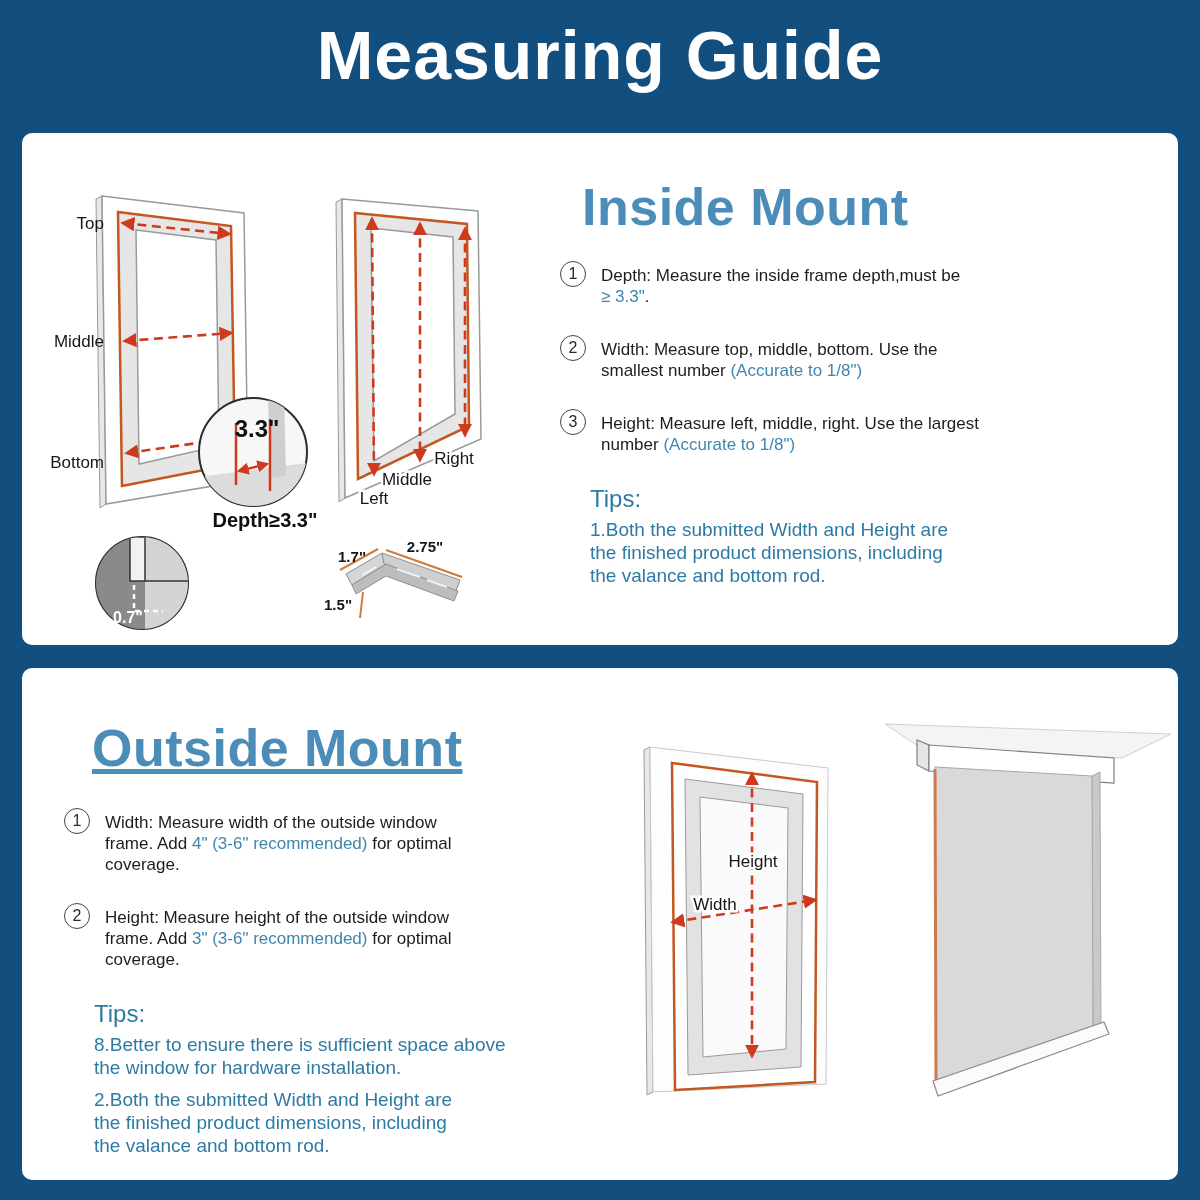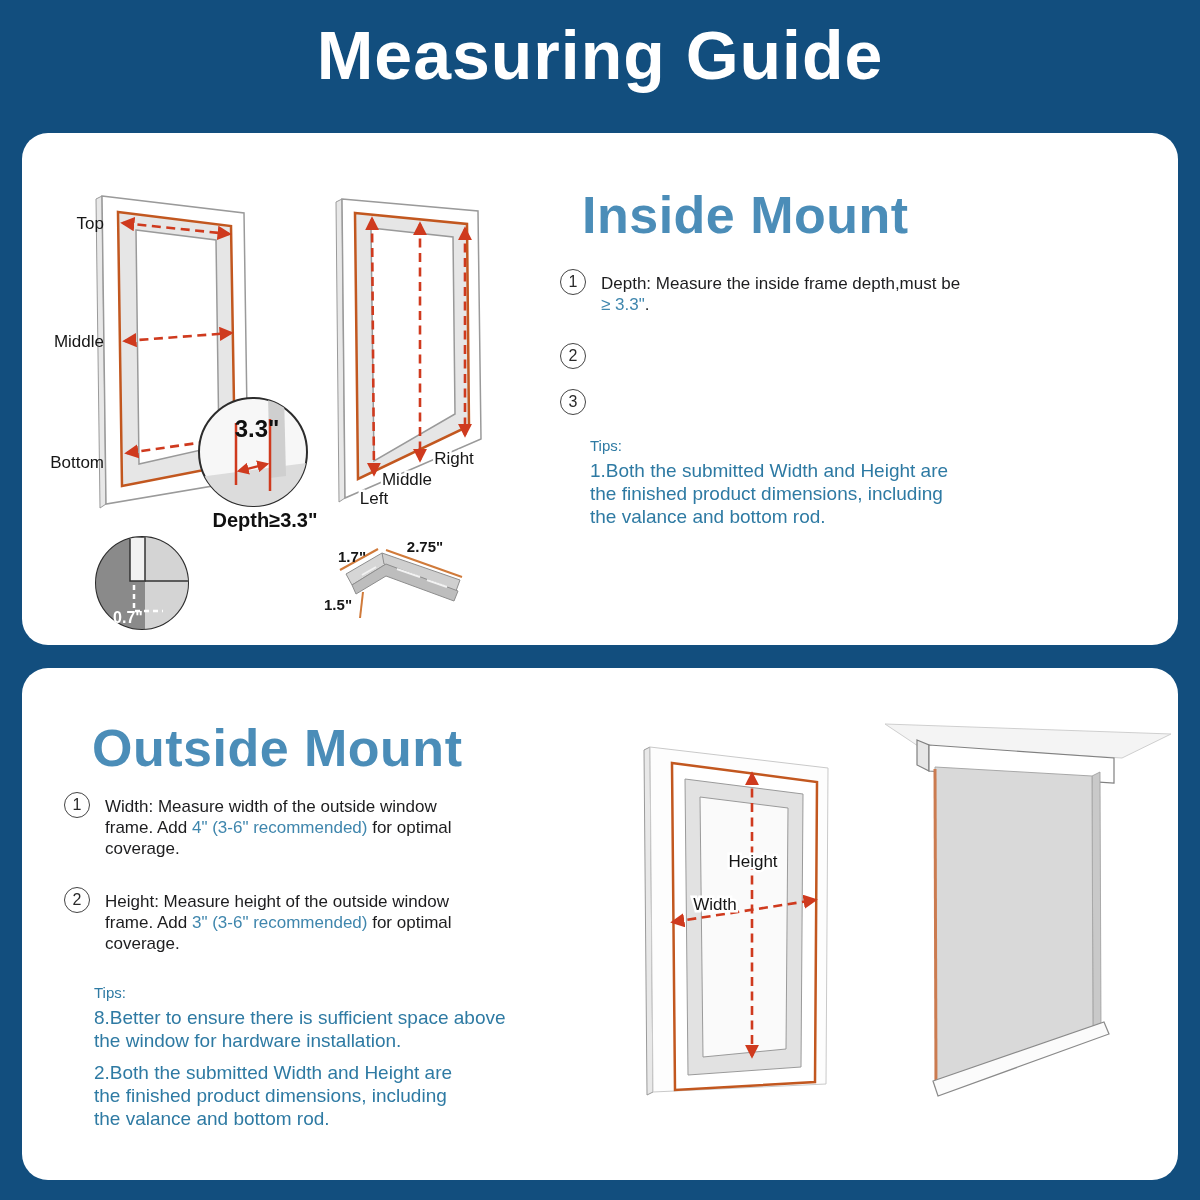--- a/index.html
+++ b/index.html
@@ -13,44 +13,44 @@
     --frame-orange:#c2571f;
   }
   *{box-sizing:border-box;}
   html,body{margin:0;padding:0;}
   body{font-family:"Liberation Sans",sans-serif;}
   .page{position:relative;width:1200px;height:1200px;background:var(--background);overflow:hidden;}
 
   .main-title{position:absolute;top:16px;left:0;width:100%;margin:0;text-align:center;
     color:#fff;font-size:68px;font-weight:700;letter-spacing:1px;}
 
-  .card{position:absolute;left:22px;width:1156px;height:512px;background:var(--card);border-radius:26px;}
+  .card{position:absolute;left:22px;width:1156px;height:512px;background:var(--card);border-radius:10px;}
   #card-inside{top:133px;}
   #card-outside{top:668px;}
 
   .diagram-svg{position:absolute;display:block;}
   #inside-diagram{left:0;top:0;width:545px;height:512px;}
   #outside-diagram{left:600px;top:0;width:556px;height:512px;}
 
-  .inside-content{position:absolute;left:538px;top:52px;width:618px;}
+  .inside-content{position:absolute;left:538px;top:44px;width:618px;}
   .outside-content{position:absolute;left:42px;top:50px;width:600px;}
 
   .section-heading{margin:0 0 20px 22px;font-size:52px;font-weight:700;color:var(--heading);letter-spacing:0.5px;}
-  .outside-content .section-heading{margin-left:28px;margin-bottom:10px;}
+  .outside-content .section-heading{margin-left:28px;margin-bottom:26px;text-decoration:underline;}
 
   .step{display:flex;align-items:flex-start;margin:0 0 16px 0;}
   .step-num{flex:none;width:26px;height:26px;border:1.7px solid #444;border-radius:50%;
     display:flex;align-items:center;justify-content:center;
     font-size:16px;color:#2a2a2a;margin:4px 7px 0 0;}
   .step-text{margin:8px;font-size:17px;line-height:1.24;color:var(--body-text);white-space:pre-line;}
   .seg-dark{color:var(--body-text);}
   .seg-blue{color:var(--accent-text);}
 
   .tips{margin:22px 0 0 30px;color:var(--tips-text);}
-  .tips-title{font-size:15px;margin:0 0 6px 0;}
+  .tips-title{font-size:24px;margin:0 0 6px 0;}
   .tips-item{font-size:19px;line-height:1.2;margin:0 16px 9px 0;white-space:pre-line;}
 
   .svg-label{font-family:"Liberation Sans",sans-serif;font-size:17px;fill:#161616;}
   .svg-dim{font-family:"Liberation Sans",sans-serif;font-size:15px;font-weight:700;fill:#161616;}
   .svg-big{font-family:"Liberation Sans",sans-serif;font-size:24px;font-weight:700;fill:#101010;}
   .svg-caption{font-family:"Liberation Sans",sans-serif;font-size:20px;font-weight:700;fill:#101010;}
   .svg-halo{paint-order:stroke;stroke:#ffffff;stroke-width:5px;}
   .dash-arrow{stroke:var(--arrow-red);stroke-width:2.6;stroke-dasharray:9 5.5;fill:none;}
   .frame-outer{fill:#ffffff;stroke:#9a9a9a;stroke-width:1.5;}
   .frame-band{fill:#e6e6e6;stroke:var(--frame-orange);stroke-width:2.5;}
@@ -149,23 +149,27 @@
     <div class="inside-content">
       <h2 class="section-heading">Inside Mount</h2>
 
       <div class="step">
         <span class="step-num">1</span>
         <p class="step-text"><span class="seg-dark">Depth: Measure the inside frame depth,must be
 </span><span class="seg-blue">≥ 3.3"</span><span class="seg-dark">.</span></p>
       </div>
       <div class="step">
         <span class="step-num">2</span>
+        <p class="step-text"><span class="seg-dark">Width: Measure top, middle, bottom. Use the
+smallest number </span><span class="seg-blue">(Accurate to 1/8")</span></p>
       </div>
       <div class="step">
         <span class="step-num">3</span>
+        <p class="step-text"><span class="seg-dark">Height: Measure left, middle, right. Use the largest
+number </span><span class="seg-blue">(Accurate to 1/8")</span></p>
       </div>
 
       <div class="tips">
         <div class="tips-title">Tips:</div>
         <p class="tips-item">1.Both the submitted Width and Height are
 the finished product dimensions, including
 the valance and bottom rod.</p>
       </div>
     </div>
   </section>

